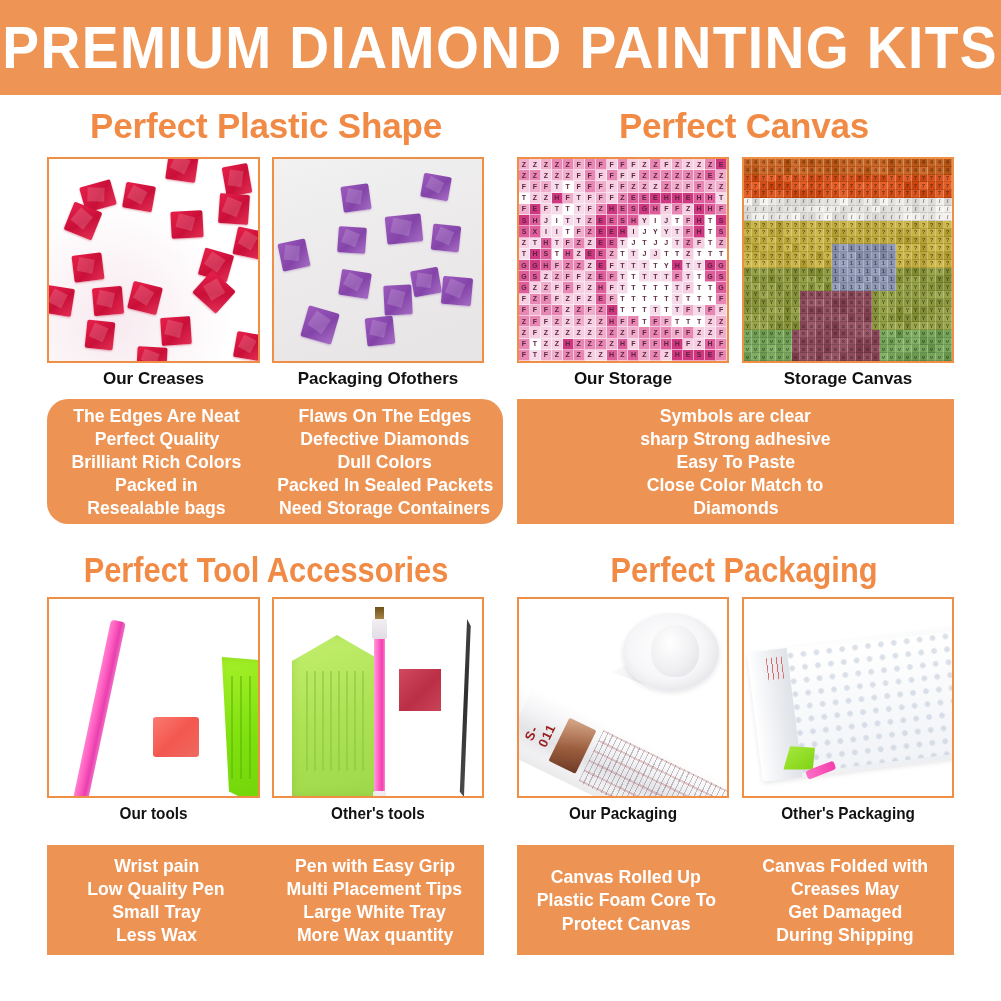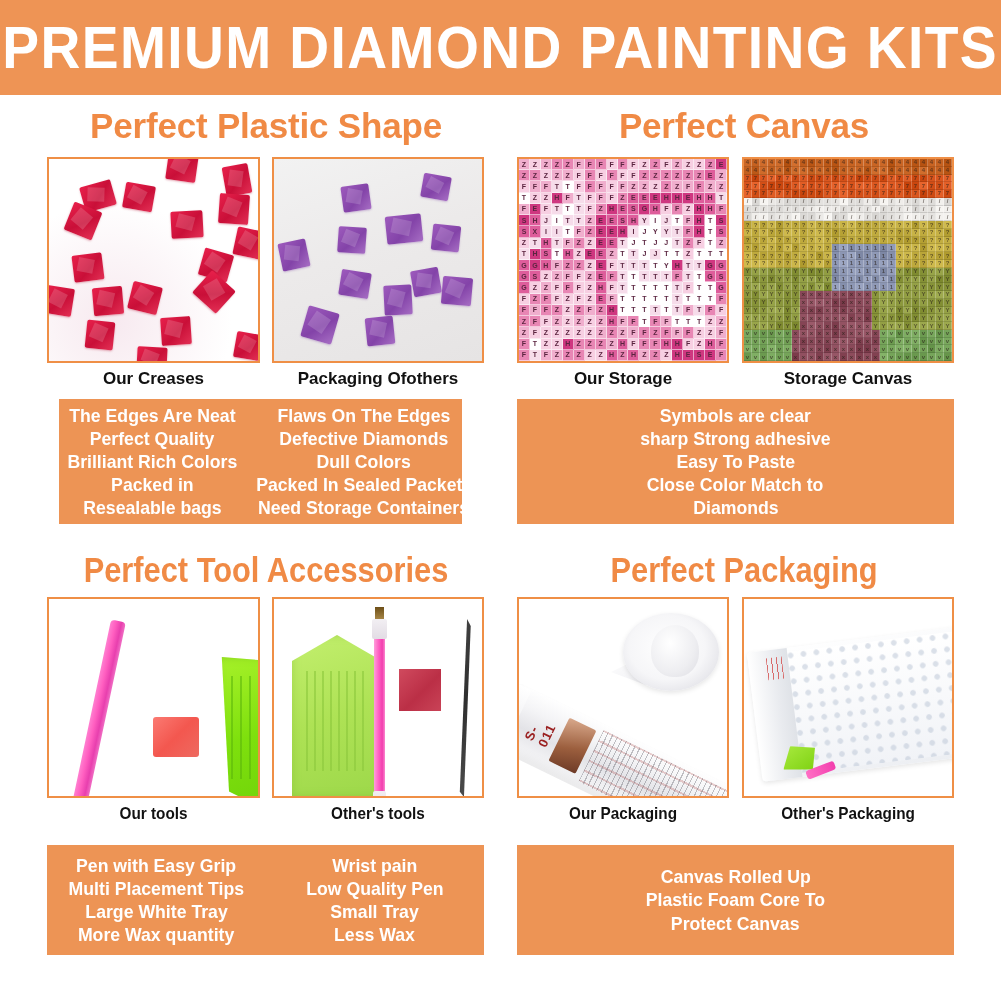--- a/index.html
+++ b/index.html
@@ -380,21 +380,21 @@
         </div>
       <div class="dia pur" style="left:92px;top:158px;width:28px;height:28px;transform:rotate(-6deg)">
           <i class="facet"></i>
         </div>
     </div>
   </div>
 
   <div class="caption" style="left:47px; top:370px; width:213px;">Our Creases</div>
   <div class="caption" style="left:272px; top:370px; width:212px;">Packaging Ofothers</div>
 
-  <div class="panel" style="left:59px; top:399px; width:403px; height:125px;">
+  <div class="panel" style="left:47px; top:399px; width:456px; height:125px;border-radius:21px;">
     <div class="col">
       <div class="ln">The Edges Are Neat</div>
       <div class="ln">Perfect Quality</div>
       <div class="ln">Brilliant Rich Colors</div>
       <div class="ln">Packed in</div>
       <div class="ln">Resealable bags</div>
     </div>
     <div class="col">
       <div class="ln">Flaws On The Edges</div>
       <div class="ln">Defective Diamonds</div>
@@ -1474,30 +1474,30 @@
       <div class="wax-oth"></div>
       <div class="tweez"></div>
     </div>
   </div>
 
   <div class="caption cond" style="left:47px; top:805px; width:213px;">Our tools</div>
   <div class="caption cond" style="left:272px; top:805px; width:212px;">Other's tools</div>
 
   <div class="panel" style="left:47px; top:845px; width:437px; height:110px;">
     <div class="col">
+      <div class="ln">Wrist pain</div>
+      <div class="ln">Low Quality Pen</div>
+      <div class="ln">Small Tray</div>
+      <div class="ln">Less Wax</div>
+    </div>
+    <div class="col">
       <div class="ln">Pen with Easy Grip</div>
       <div class="ln">Multi Placement Tips</div>
       <div class="ln">Large White Tray</div>
       <div class="ln">More Wax quantity</div>
-    </div>
-    <div class="col">
-      <div class="ln">Wrist pain</div>
-      <div class="ln">Low Quality Pen</div>
-      <div class="ln">Small Tray</div>
-      <div class="ln">Less Wax</div>
     </div>
   </div>
 
   <div class="sec-title cond" style="left:514px; top:552px; width:460px;">Perfect Packaging</div>
 
   <div class="photo" style="left:517px; top:597px; width:212px; height:201px;">
     <div class="pkgbg">
       <div class="cap-beak"></div>
       <div class="cap-disc"></div>
       <div class="cap-knob"></div>
@@ -1524,15 +1524,21 @@
 
   <div class="caption cond" style="left:517px; top:805px; width:212px;">Our Packaging</div>
   <div class="caption cond" style="left:742px; top:805px; width:212px;">Other's Packaging</div>
 
   <div class="panel" style="left:517px; top:845px; width:437px; height:110px;">
     <div class="col">
       <div class="ln">Canvas Rolled Up</div>
       <div class="ln">Plastic Foam Core To</div>
       <div class="ln">Protect Canvas</div>
     </div>
+    <div class="col">
+      <div class="ln">Canvas Folded with</div>
+      <div class="ln">Creases May</div>
+      <div class="ln">Get Damaged</div>
+      <div class="ln">During Shipping</div>
+    </div>
   </div>
 
 </div>
 
 </body></html>

